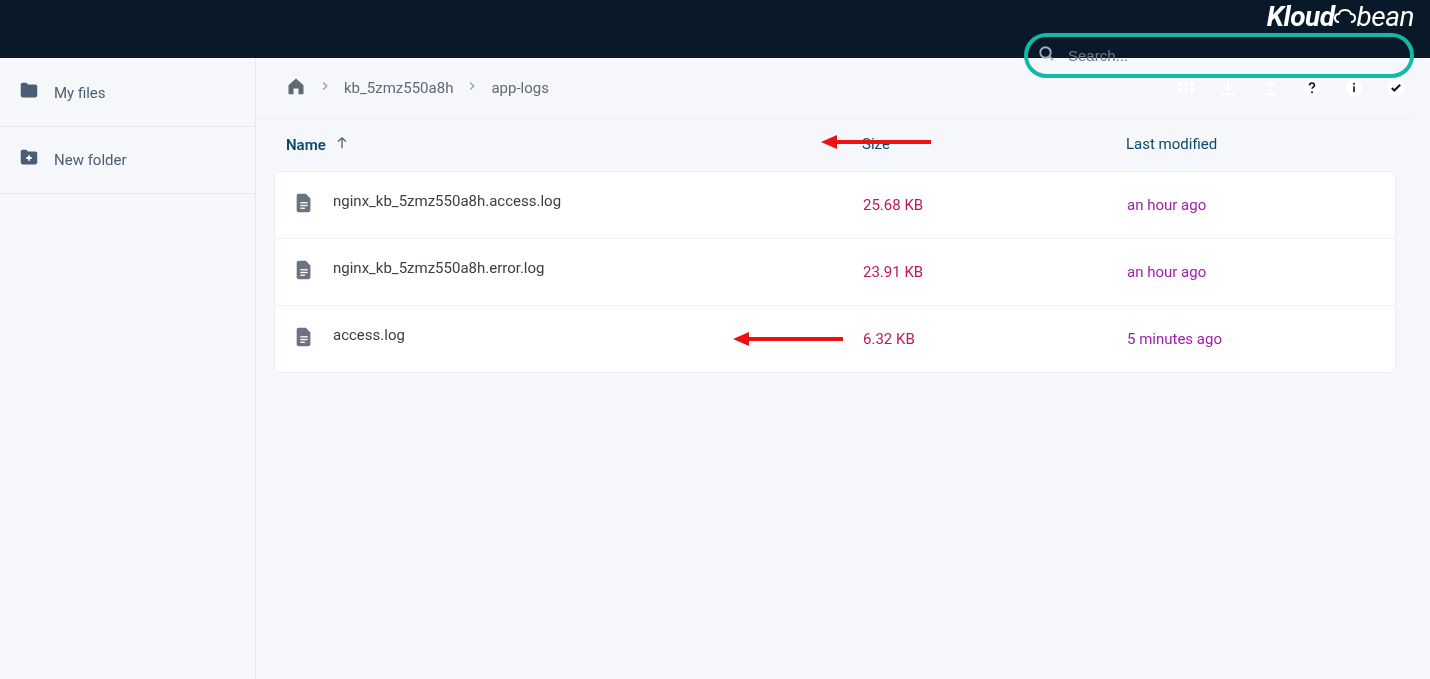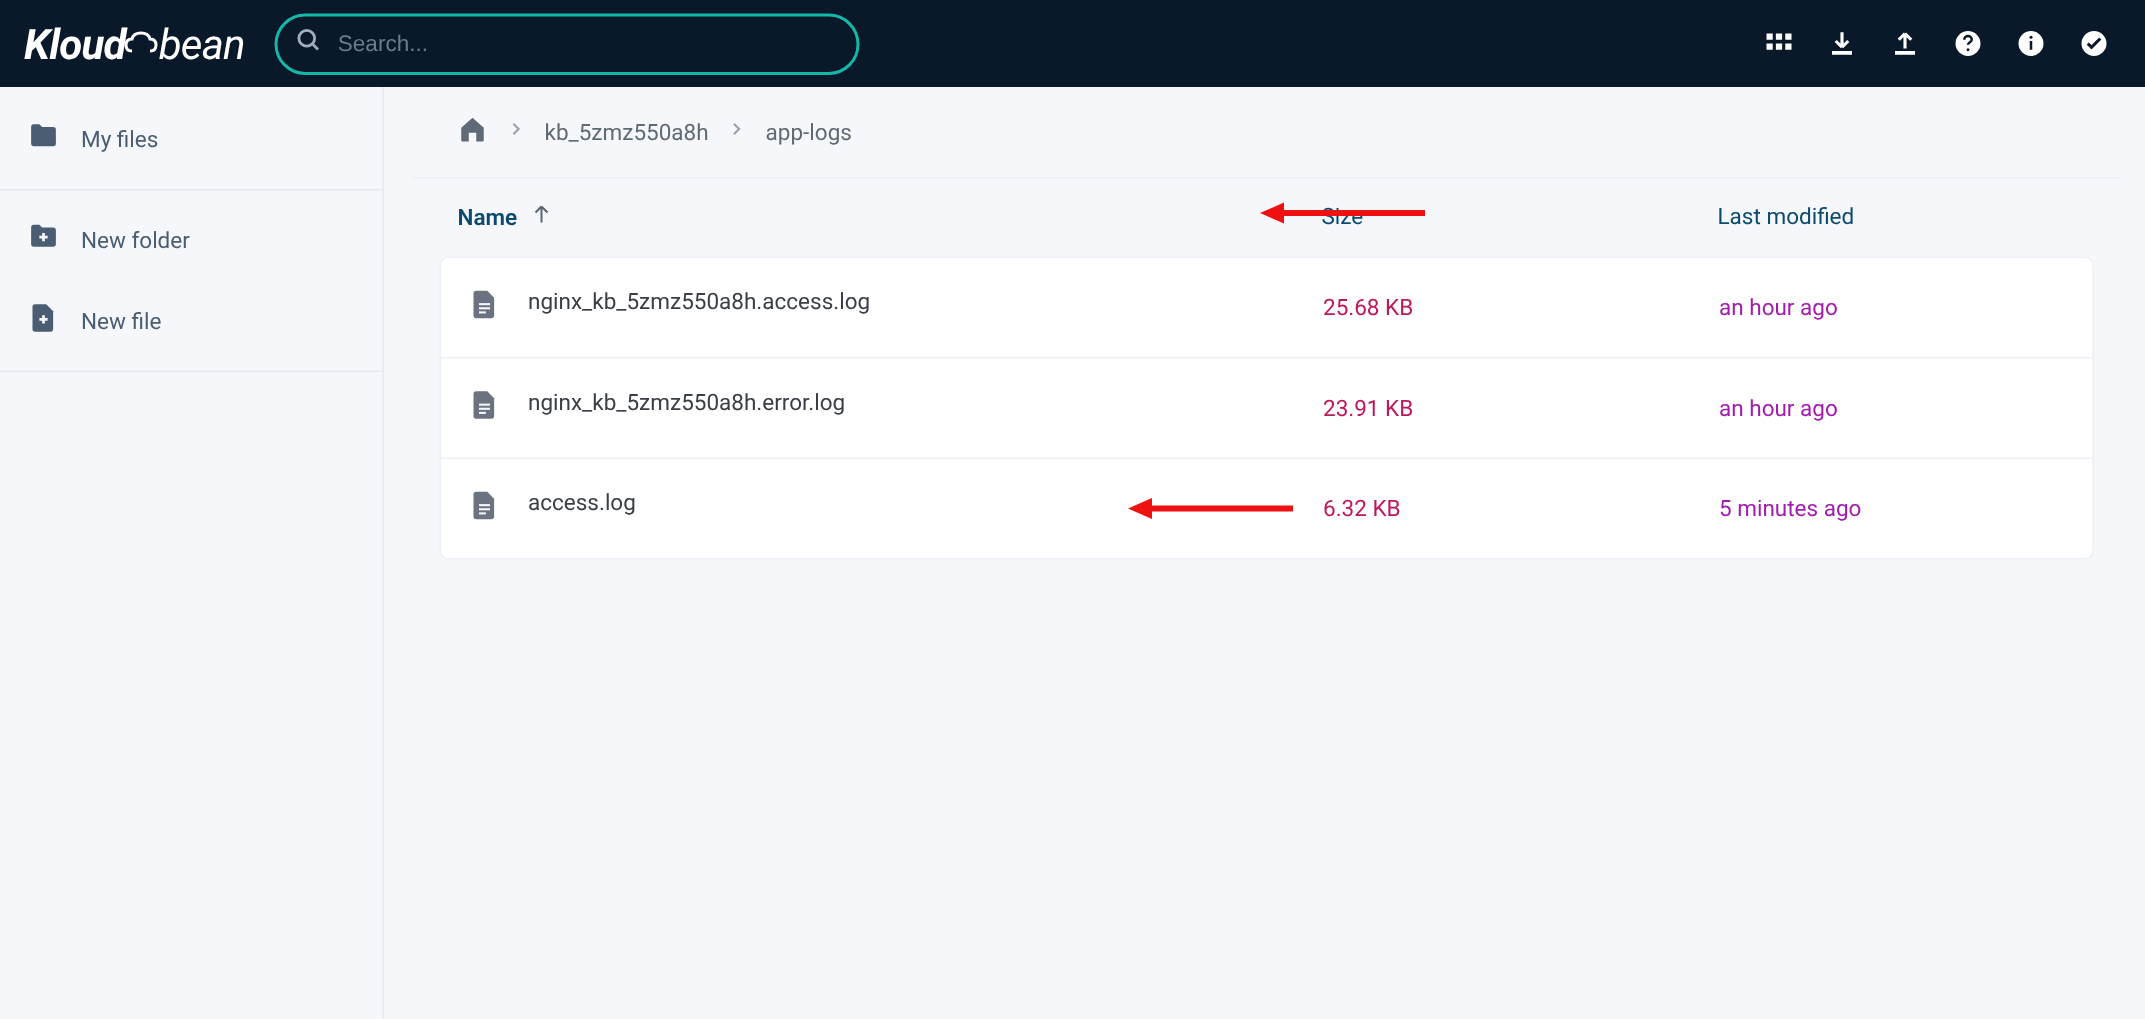--- a/index.html
+++ b/index.html
@@ -2,43 +2,44 @@
 <html><head>
   <meta charset="utf-8">
   <style>
     * { margin: 0; padding: 0; box-sizing: border-box; }
     body { font-family: -apple-system, BlinkMacSystemFont, 'Segoe UI', Roboto, sans-serif; background: #f5f7fa; }
     
     .header {
       background: #0a1929;
       height: 58px;
       display: flex;
-      align-items: center;
+      align-items: flex-end;
       padding: 0 16px;
+      flex-direction: column;
     }
     
     .logo {
       color: white;
       font-size: 28px;
       font-weight: 700;
       font-style: italic;
       display: flex;
       align-items: center;
       letter-spacing: -0.5px;
     }
     
     .search-wrap {
       margin-left: 20px;
       position: relative;
       flex: 0 0 auto;
     }
     
     .search-input {
       background: transparent;
-      border: 2px solid #14b8a6;
+      border: 4px solid #14b8a6;
       border-radius: 24px;
       padding: 10px 16px 10px 40px;
       width: 390px;
       color: white;
       font-size: 15px;
       outline: none;
     }
     
     .search-input::placeholder { color: #6b7c8e; }
     
@@ -55,21 +56,21 @@
     .header-icons {
       display: flex;
       gap: 22px;
       align-items: center;
       color: white;
       padding-right: 8px;
     }
     
     .header-icon { cursor: pointer; display: flex; align-items: center; }
     
-    .layout { display: flex; height: calc(100vh - 58px); gap: 19px; }
+    .layout { display: flex; height: calc(100vh - 58px); }
     
     .sidebar {
       width: 256px;
       background: #f5f7fa;
       border-right: 1px solid #e5e9ef;
       padding-top: 8px;
     }
     
     .sidebar-item {
       display: flex;
@@ -243,29 +244,20 @@
     </div>
     <hr class="sidebar-divider">
     <div class="sidebar-item">
       <span class="sidebar-icon">
         <svg width="22" height="22" viewBox="0 0 24 24" fill="currentColor">
             <path d="M3 5a2 2 0 012-2h4l2 2h8a2 2 0 012 2v10a2 2 0 01-2 2H5a2 2 0 01-2-2V5z"></path>
             <path d="M12 9v6M9 12h6" stroke="#f5f7fa" stroke-width="2"></path>
           </svg>
       </span>
       <span>New folder</span>
-    </div>
-    <div class="sidebar-item">
-      <span class="sidebar-icon">
-        <svg width="22" height="22" viewBox="0 0 24 24" fill="currentColor">
-            <path d="M6 2h8l5 5v13a2 2 0 01-2 2H6a2 2 0 01-2-2V4a2 2 0 012-2z"></path>
-            <path d="M12 10v6M9 13h6" stroke="#f5f7fa" stroke-width="2"></path>
-          </svg>
-      </span>
-      <span>New file</span>
     </div>
     <hr class="sidebar-divider">
   </div>
 
   <div class="main" style="position:relative">
     <div class="breadcrumb">
       <span class="breadcrumb-item">
         <svg width="20" height="20" viewBox="0 0 24 24" fill="#606a76">
             <path d="M3 11l9-8 9 8v10a1 1 0 01-1 1h-5v-7h-6v7H4a1 1 0 01-1-1V11z"></path>
           </svg>

